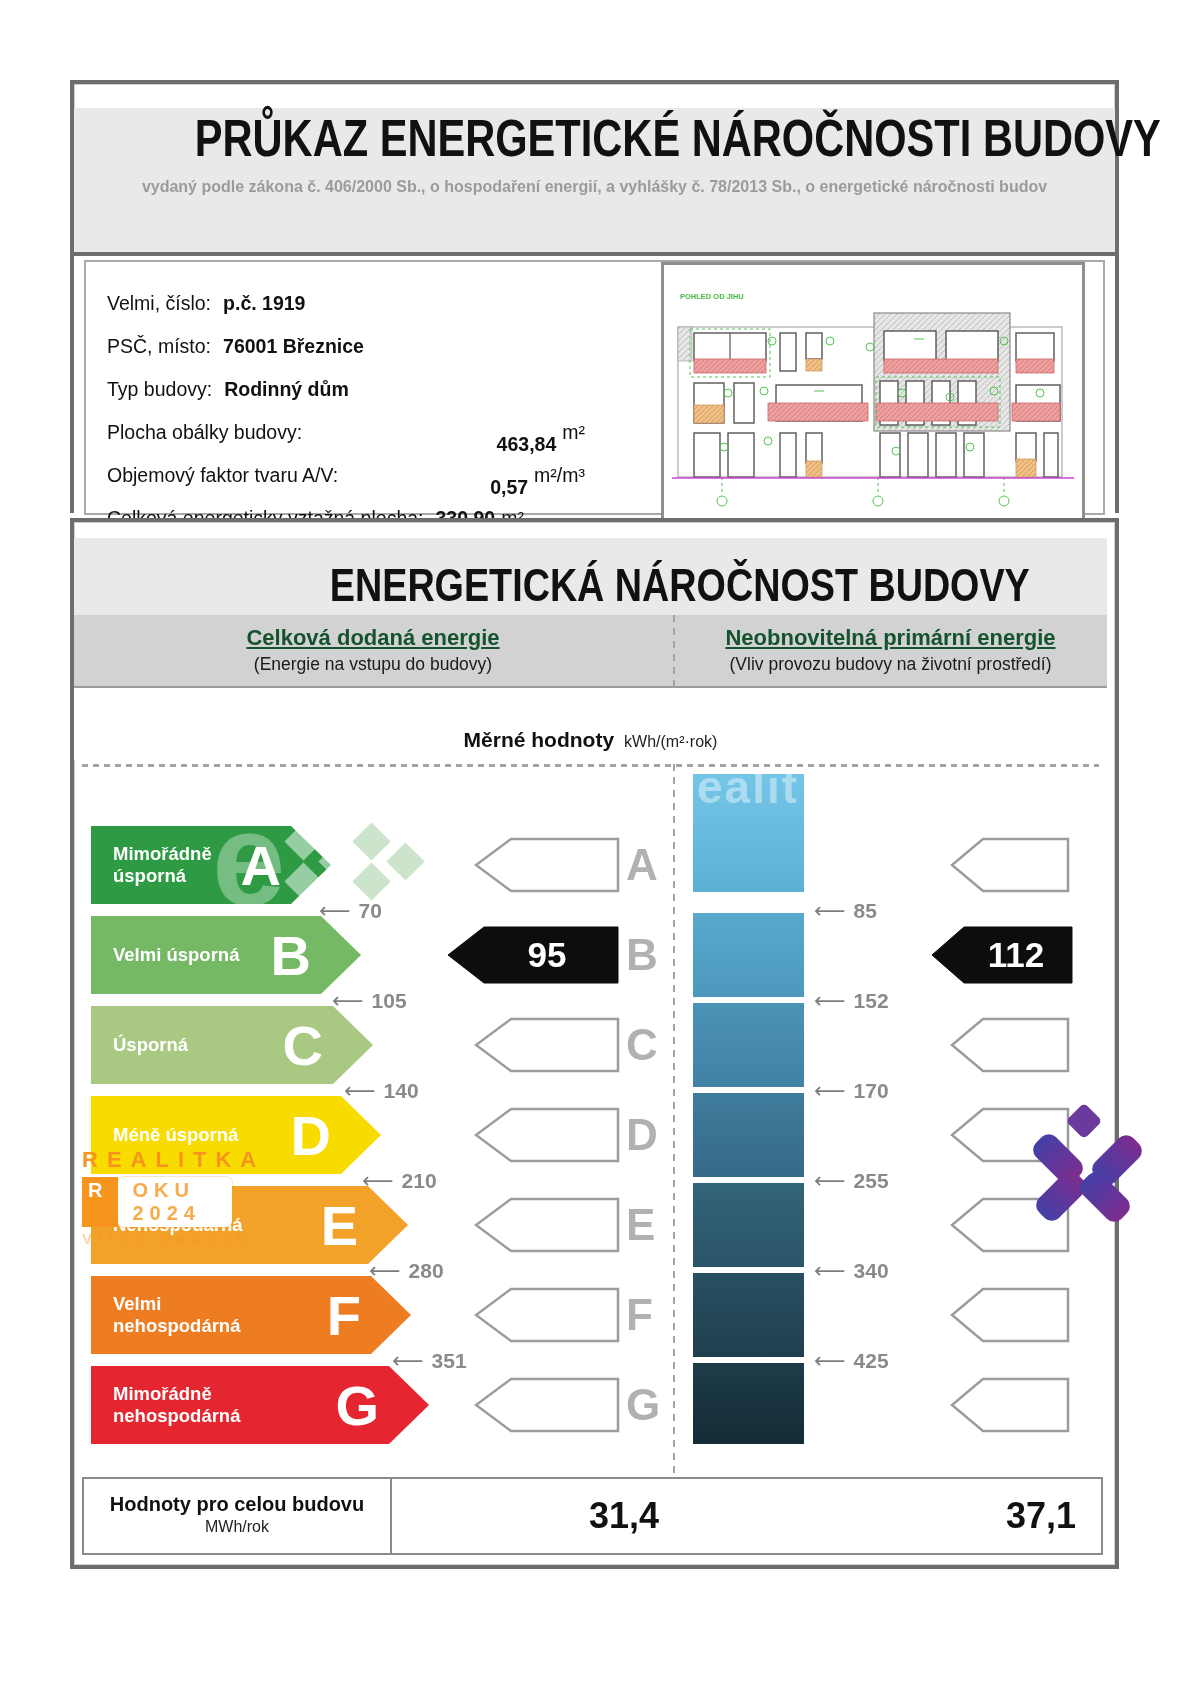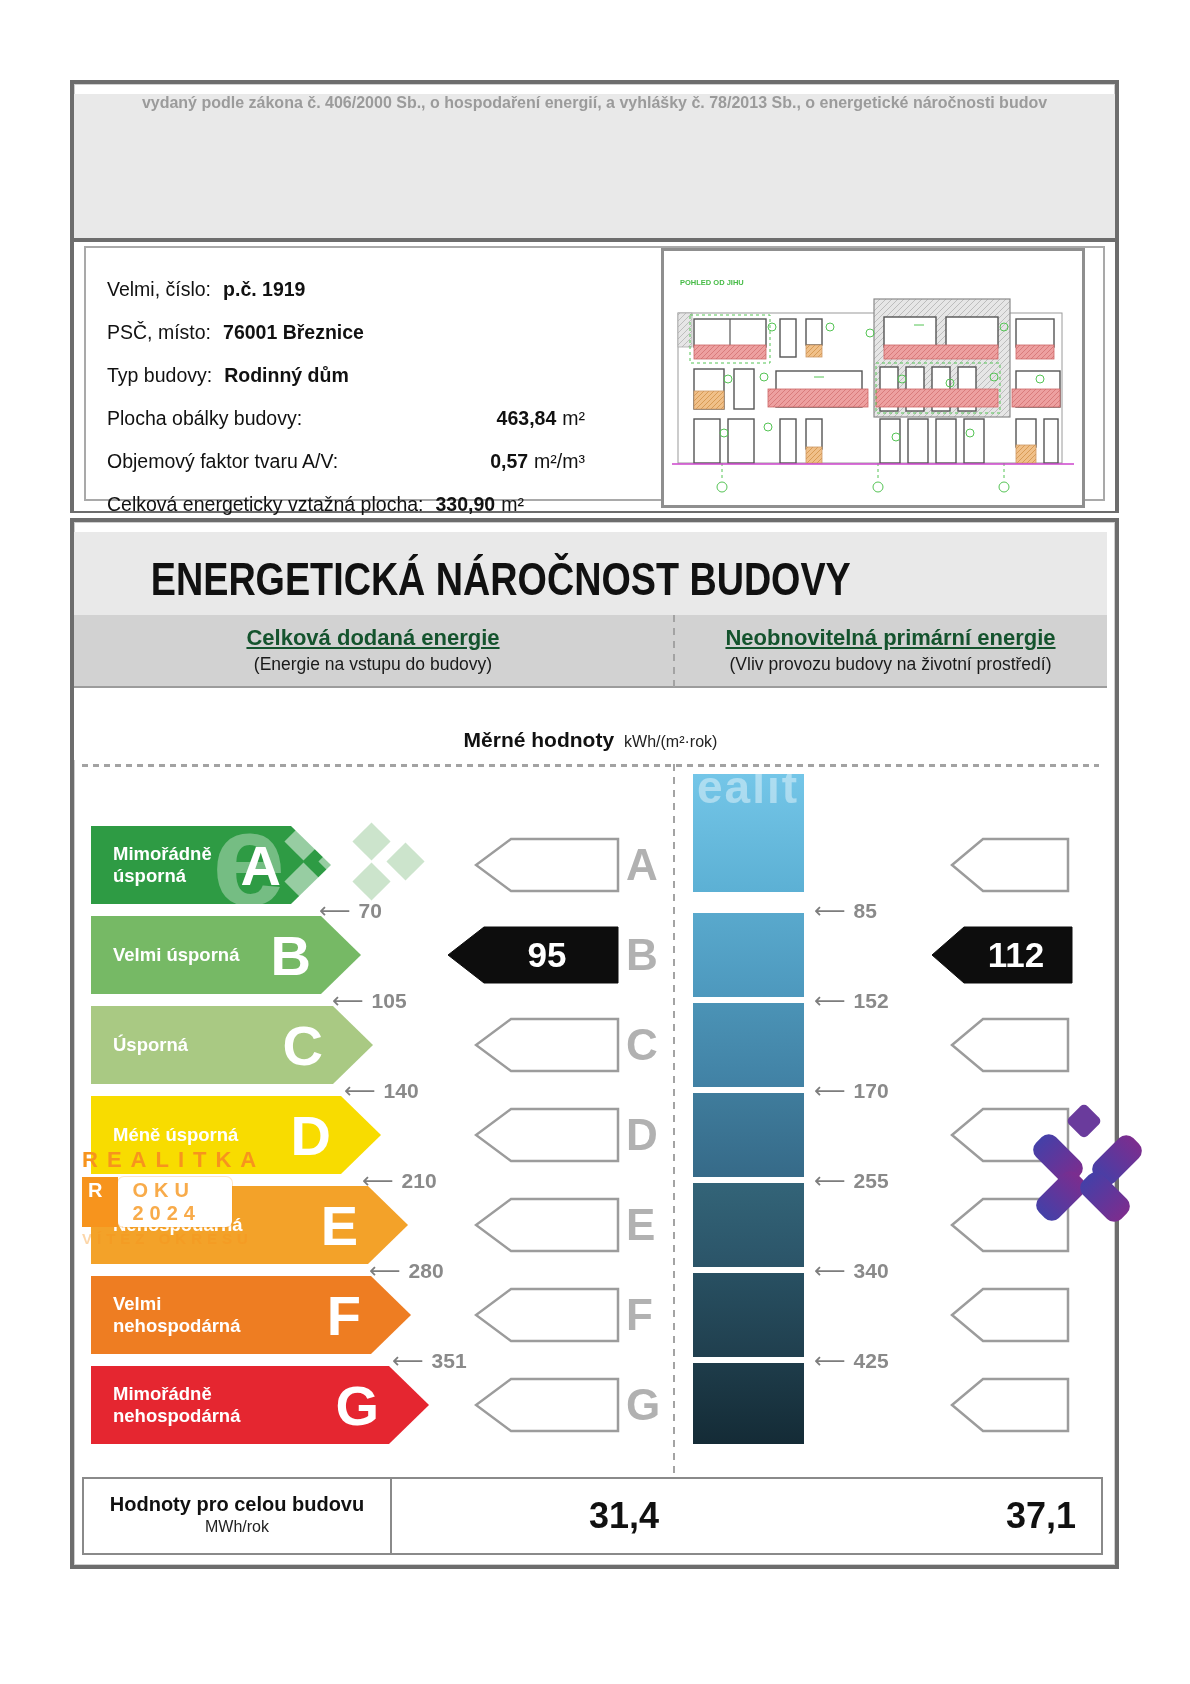--- a/index.html
+++ b/index.html
@@ -9,30 +9,30 @@
   
   .p1{left:70px;top:80px;width:1041px;height:425px;}
   .p1-title{height:144px;background:#e9e9e9;border-bottom:4px solid #6d6d6d;text-align:center;}
   .p1-title h1{margin:24px 0 0 0;font-size:52px;font-weight:bold;color:#111;white-space:nowrap;}
   .p1-title h1 span{display:inline-block;transform:scaleX(.80);transform-origin:center;letter-spacing:0px;}
   .p1-title .sub{margin-top:10px;font-size:16px;font-weight:bold;color:#9b9b9b;}
   .p1-body{position:relative;height:269px;background:#fff;}
   .keyline{position:absolute;left:10px;right:10px;top:4px;bottom:10px;border:2px solid #a9a9a9;}
   .inforow{position:absolute;left:33px;font-size:19.5px;color:#111;white-space:nowrap;}
   .inforow .lbl{font-weight:normal;}
-  .inforow .val{font-weight:bold;margin-left:12px;}
+  .inforow .val{font-weight:bold;margin-left:12px;margin-top:12px;}
   .inforow .unit{font-weight:normal;margin-left:6px;}
   .inforow.spread{width:478px;display:flex;}
   .inforow.spread .lbl{flex:1;}
   .inforow.spread .val{min-width:100px;text-align:right;margin-left:0;}
   .bldgbox{position:absolute;left:587px;top:6px;width:424px;height:260px;background:#fff;border:3px solid #8f8f8f;box-sizing:border-box;}
   
   .p2{left:70px;top:518px;width:1041px;height:1043px;}
   .p2 .inner{position:relative;width:1033px;height:1035px;}
-  .p2-title{position:absolute;left:0;top:10px;width:100%;height:91px;background:#e9e9e9;border-bottom:2px solid #9c9c9c;text-align:left;}
+  .p2-title{position:absolute;left:0;top:16px;width:100%;height:91px;background:#e9e9e9;border-bottom:2px solid #9c9c9c;text-align:right;}
   .p2-title h2{margin:20px 0 0 0;font-size:46px;font-weight:bold;color:#111;white-space:nowrap;}
   .p2-title h2 span{display:inline-block;transform:scaleX(.82);transform-origin:center;}
   .hdrs{position:absolute;left:0;top:93px;width:100%;height:71px;background:#d2d2d2;border-bottom:2px solid #9c9c9c;}
   .hdr{position:absolute;top:0;height:100%;text-align:center;}
   .hdr .t{font-size:22px;font-weight:bold;color:#14532d;margin-top:10px;text-decoration:underline;}
   .hdr .s{font-size:17.5px;color:#1a1a1a;margin-top:3px;}
   .hdrL{left:0;width:598px;}
   .hdrR{left:600px;width:433px;}
   .band-measure{position:absolute;left:0;top:166px;width:100%;height:72px;background:#fff;text-align:center;}
   .band-measure .t{font-size:21px;font-weight:bold;color:#111;margin-top:40px;display:inline-block;}
@@ -90,20 +90,21 @@
   .wm-orange .l3{margin-top:3px;font-size:15px;font-weight:bold;letter-spacing:5px;color:rgba(247,148,29,.38);}
   .logo{position:absolute;left:1022px;top:1093px;width:130px;height:135px;z-index:9;}
 </style>
 </head>
 <body>
 
 <div class="page">
 
   <div class="panel p1">
     <div class="p1-title">
+      <h1><span>PRŮKAZ ENERGETICKÉ NÁROČNOSTI BUDOVY</span></h1>
       <div class="sub">vydaný podle zákona č. 406/2000 Sb., o hospodaření energií, a vyhlášky č. 78/2013 Sb., o energetické náročnosti budov</div>
     </div>
     <div class="p1-body">
       <div class="keyline"></div>
 
       <div class="inforow" style="top:36px">
         <span class="lbl">Velmi, číslo:</span><span class="val">p.č. 1919</span>
       </div>
       <div class="inforow" style="top:79px">
         <span class="lbl">PSČ, místo:</span><span class="val">76001 Březnice</span>

